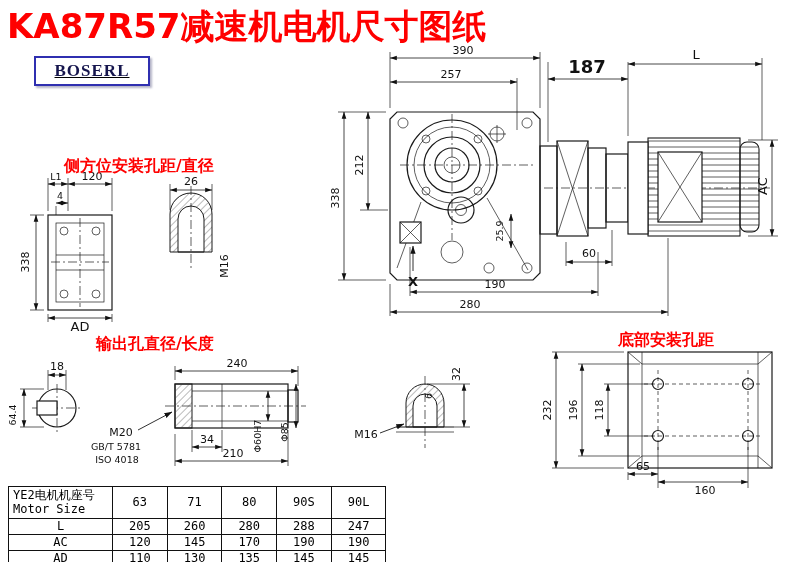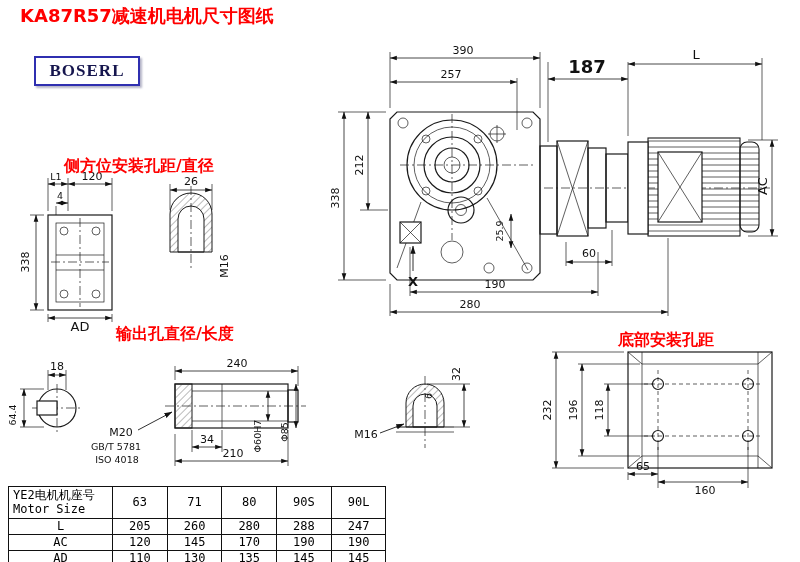--- a/index.html
+++ b/index.html
@@ -1,28 +1,28 @@
 <!DOCTYPE html>
 <html><head>
 <meta charset="utf-8">
 <style>
   * { margin:0; padding:0; box-sizing:border-box; }
   html,body { width:800px; height:562px; }
   body { background:#fff; font-family:"DejaVu Sans",sans-serif; position:relative; overflow:hidden; }
   .page { position:absolute; left:0; top:0; width:800px; height:562px; background:#fff; }
 
-  .title { position:absolute; left:20px; top:4px; font-size:18px; font-weight:bold; color:#ff0000; white-space:nowrap; }
-  .logo { position:absolute; left:34px; top:56px; width:106px; height:30px; background:#fff;
+  .title { position:absolute; left:7px; top:4px; font-size:34px; font-weight:bold; color:#ff0000; white-space:nowrap; }
+  .logo { position:absolute; left:34px; top:56px; width:116px; height:30px; background:#fff;
           border:2px solid #2f2fb0; box-shadow:2px 2px 2px #b5b5c8;
-          display:flex; align-items:center; justify-content:center; }
+          display:flex; align-items:center; justify-content:center;text-decoration:underline; }
   .logo span { font-family:"Liberation Serif","DejaVu Serif",serif; font-weight:bold; font-size:17px; color:#15154d; letter-spacing:1px; }
 
   .red-label { position:absolute; color:#ff0000; font-weight:bold; font-size:16px; white-space:nowrap; }
   .lbl-side   { left:64px;  top:156px; }
-  .lbl-output { left:96px;  top:324px;margin-left:20px; }
+  .lbl-output { left:96px;  top:334px; }
   .lbl-screw  { left:370px; top:336px; }
   .lbl-mount  { left:618px; top:330px; }
 
   svg.art { position:absolute; left:0; top:0; }
 
   
   .ln  { stroke:#1a1a1a; stroke-width:1.2; fill:none; }
   .lt  { stroke:#1a1a1a; stroke-width:0.7; fill:none; }
   .wh  { fill:#fff; }
   .dim { stroke:#1a1a1a; stroke-width:0.8; fill:none; marker-start:url(#arr); marker-end:url(#arr); }

